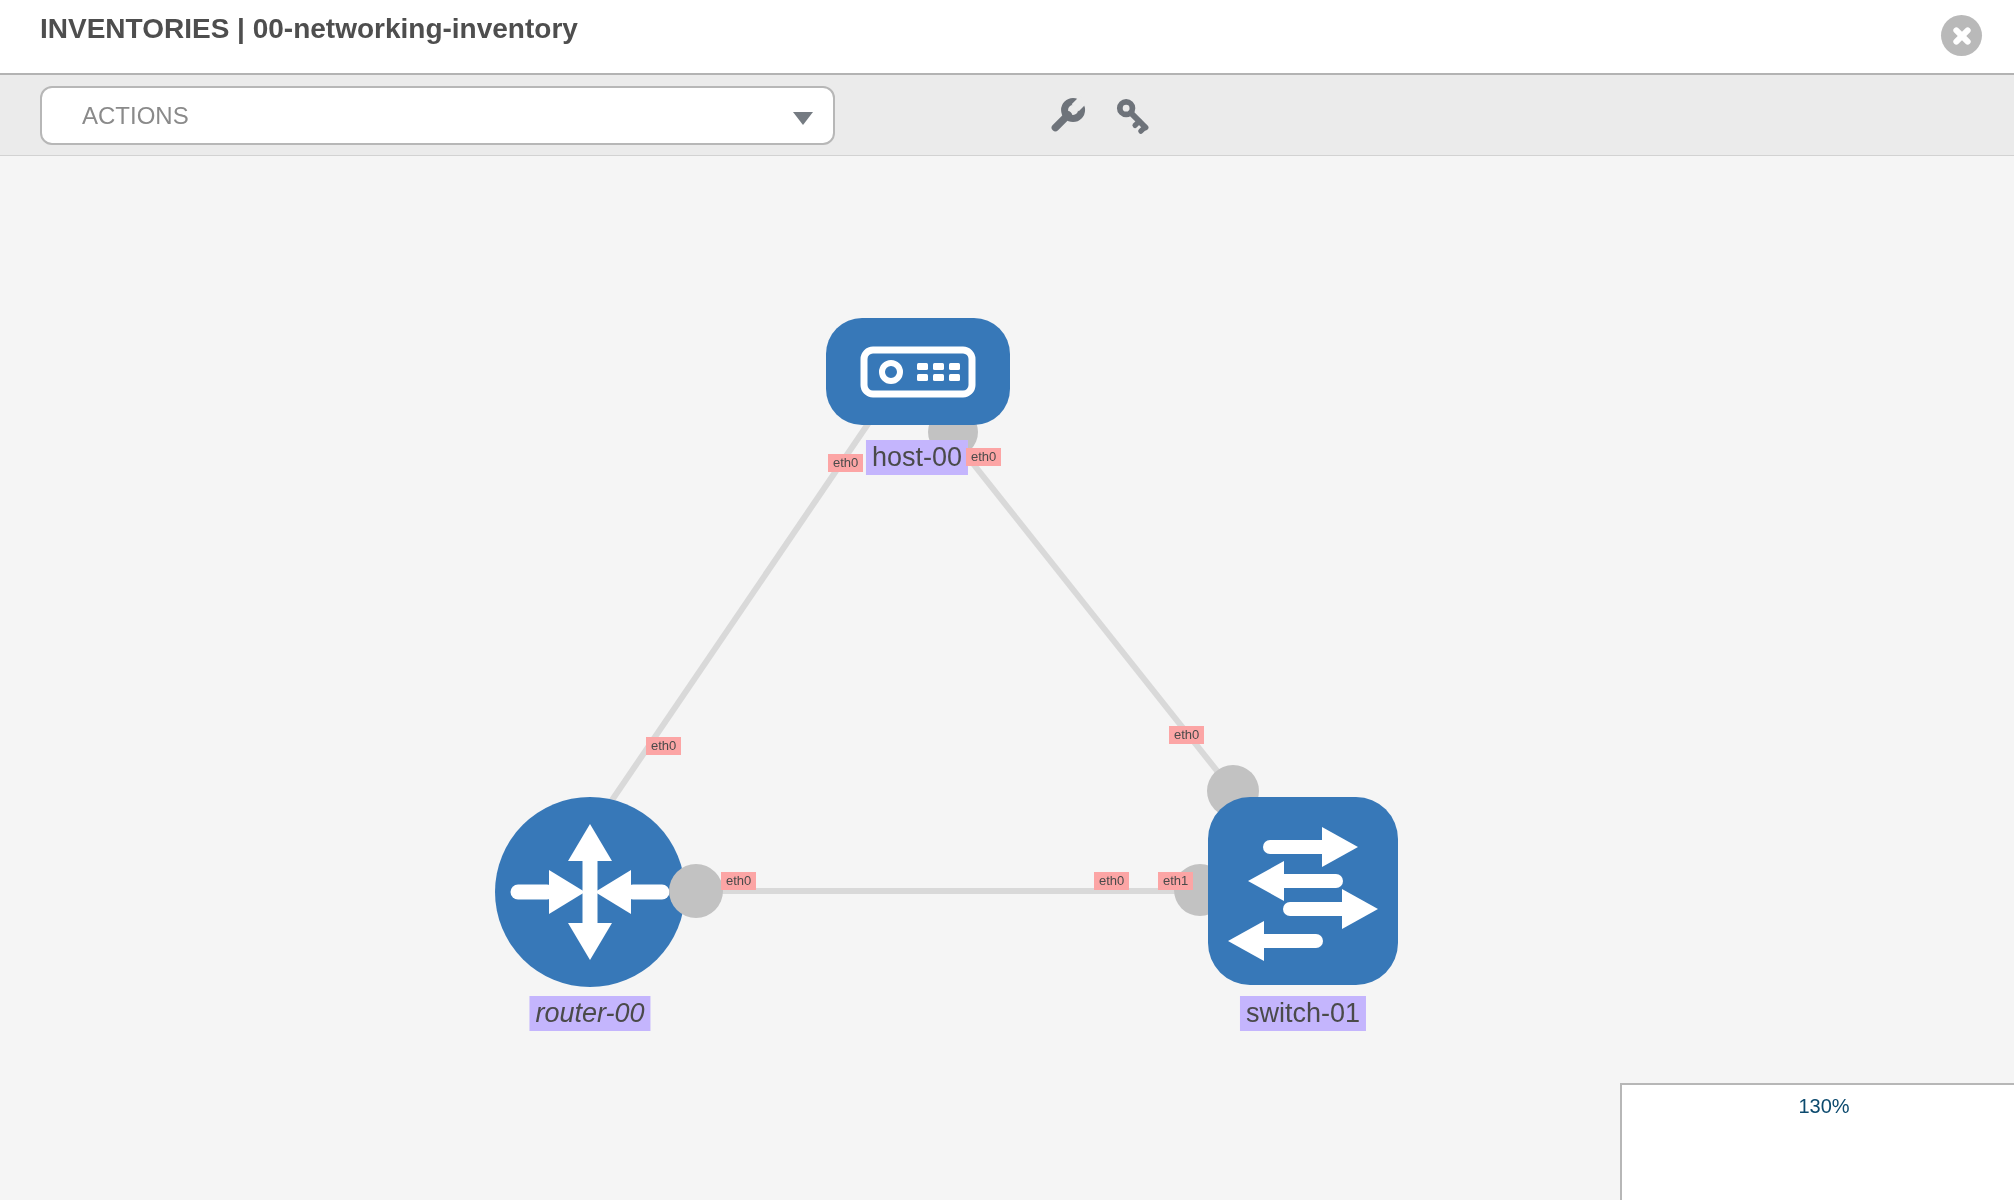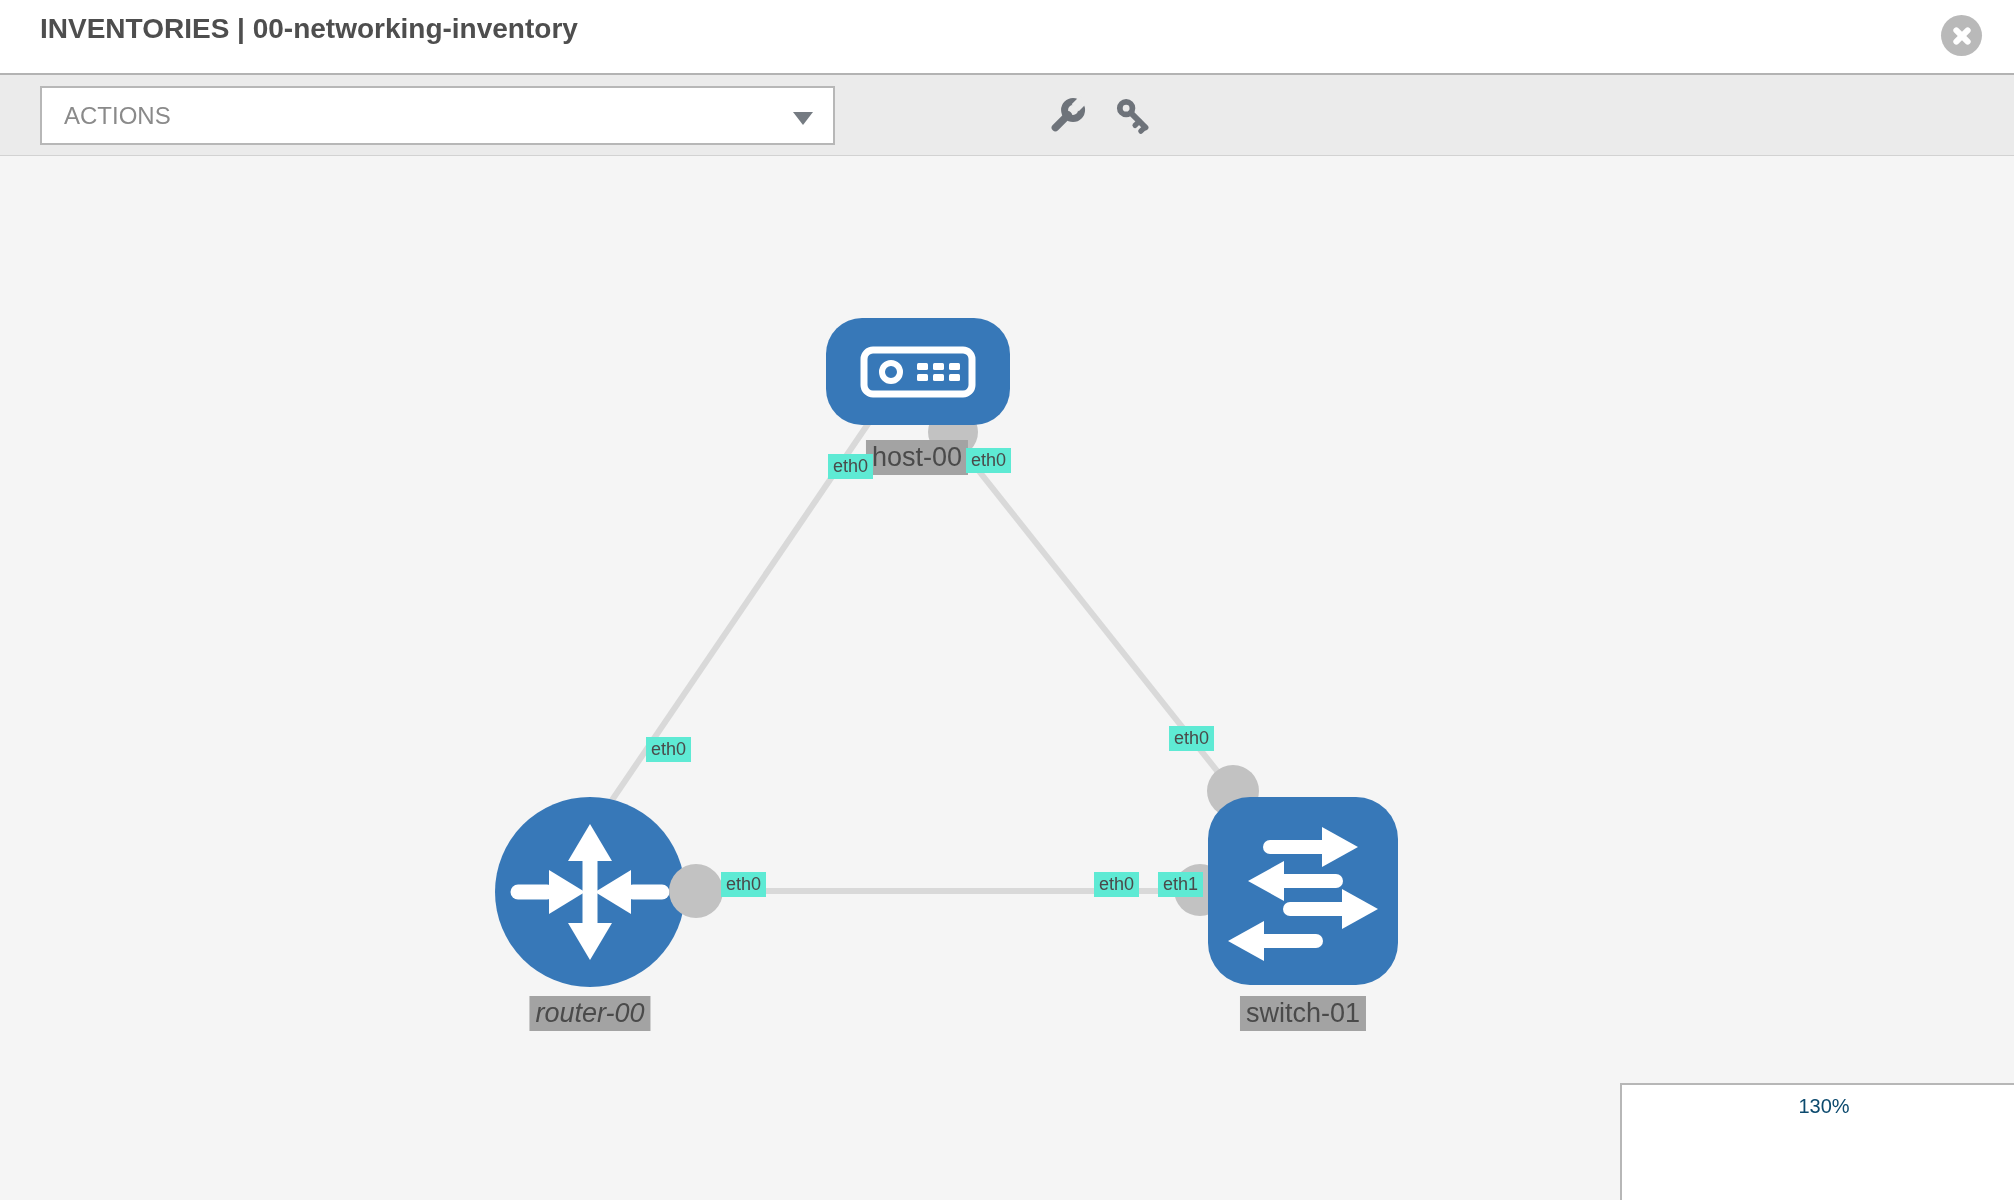--- a/index.html
+++ b/index.html
@@ -34,23 +34,23 @@
   .close-x.a{transform:translate(-50%,-50%) rotate(45deg);}
   .close-x.b{transform:translate(-50%,-50%) rotate(-45deg);}
   
   .toolbar{
     position:absolute;left:0;top:73px;width:2014px;height:83px;
     background:var(--toolbar-bg);
     border-top:2px solid #b3b3b3;border-bottom:1px solid #d2d2d2;
   }
   .select{
     position:absolute;top:11px;height:59px;background:#fff;
-    border:2px solid var(--border-gray);border-radius:0;
+    border:2px solid var(--border-gray);border-radius:12px;
     font-size:24px;color:var(--muted-text);line-height:55px;
-    padding:0 48px 0 22px;cursor:pointer;
+    padding:0 48px 0 40px;cursor:pointer;
   }
   .select-actions{left:40px;width:795px;}
   .select-search{left:1182px;width:797px;}
   .caret{
     position:absolute;right:20px;top:24px;width:0;height:0;
     border-left:10px solid transparent;border-right:10px solid transparent;
     border-top:13px solid #757b82;
   }
   .icon-btn{
     position:absolute;top:20px;width:44px;height:44px;background:none;border:none;
@@ -66,29 +66,29 @@
   .graph-svg{position:absolute;left:0;top:0;}
   .node{position:absolute;background:var(--node-blue);display:flex;align-items:center;justify-content:center;cursor:pointer;}
   .node-host{left:826px;top:162px;width:184px;height:107px;border-radius:36px;}
   .node-router{left:495px;top:641px;width:190px;height:190px;border-radius:50%;}
   .node-switch{left:1208px;top:641px;width:190px;height:188px;border-radius:42px;}
   .router-conn{
     position:absolute;left:669px;top:708px;width:54px;height:54px;border-radius:50%;
     background:var(--connector-gray);
   }
   .node-label{
-    position:absolute;background:#a3a3a3;color:var(--label-text);
+    position:absolute;background:#c4b5fd;color:var(--label-text);
     font-size:27px;padding:2px 6px;white-space:nowrap;transform:translateX(-50%);text-align:right;
   }
   .lbl-host{left:917px;top:284px;}
   .lbl-router{left:590px;top:840px;font-style:italic;}
   .lbl-switch{left:1303px;top:840px;}
   .eth-label{
-    position:absolute;background:#5eead4;color:var(--label-text);
-    font-size:18px;padding:1px 5px;white-space:nowrap;line-height:1.25;
+    position:absolute;background:#fca5a5;color:var(--label-text);
+    font-size:13px;padding:1px 5px;white-space:nowrap;line-height:1.25;
   }
   .if-host-left{left:828px;top:298px;}
   .if-host-right{left:966px;top:292px;}
   .if-link-hr{left:646px;top:581px;}
   .if-link-hs{left:1169px;top:570px;}
   .if-router{left:721px;top:716px;}
   .if-switch-hidden{left:1094px;top:716px;}
   .if-switch-eth1{left:1118px;top:716px;margin-left:40px;}
   
   .zoom-panel{

